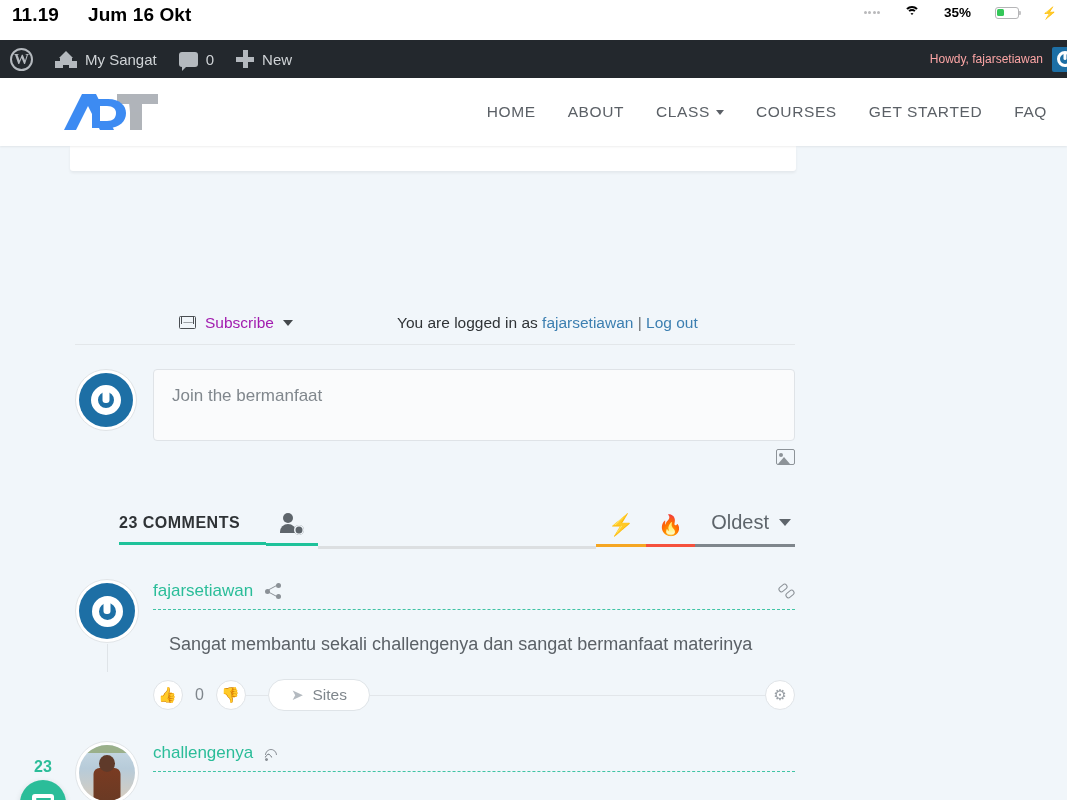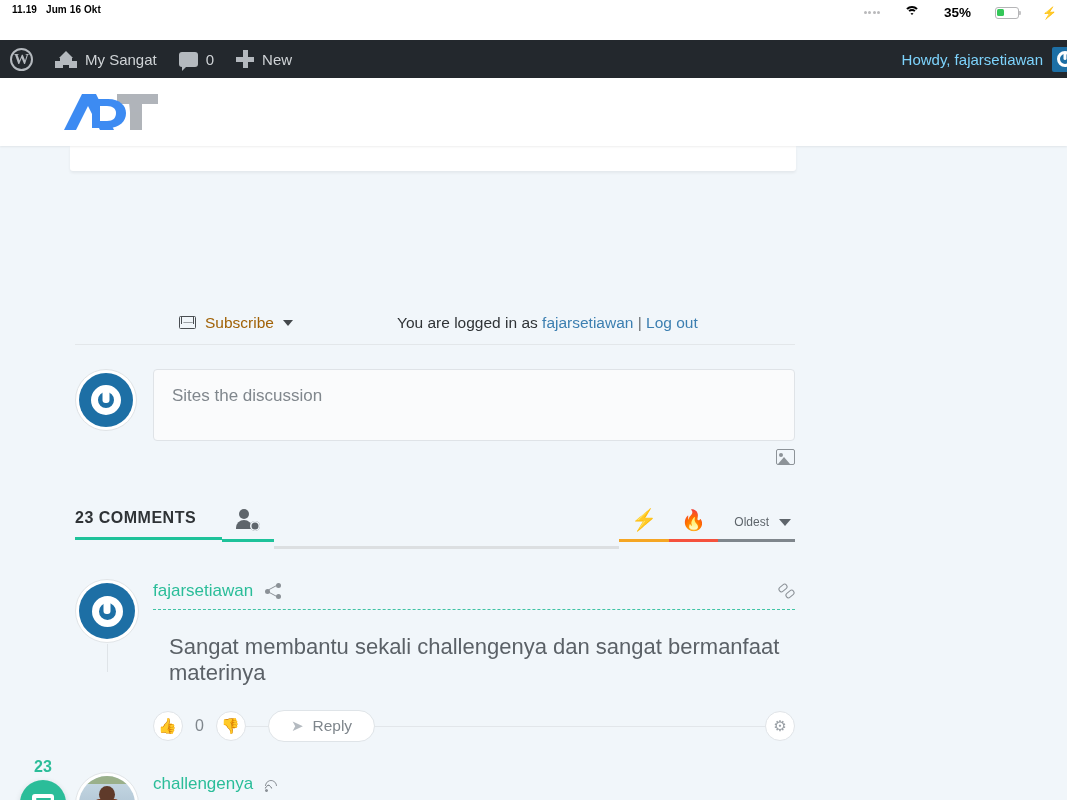--- a/index.html
+++ b/index.html
@@ -12,21 +12,21 @@
 
   
   .status-bar {
     height: 40px; width: 100%;
     background: #ffffff;
     position: relative;
     display: flex; align-items: flex-start;
     font-size: 13px; color: #000;
     padding-top: 4px;
   }
-  .sb-left { display: flex; align-items: center; gap: 9px; padding-left: 12px; font-weight: 600; font-size: 10px; letter-spacing: .1px;}
+  .sb-left { display: flex; align-items: center; gap: 29px; padding-left: 12px; font-weight: 600; font-size: 19px; letter-spacing: .1px;}
   .sb-url {
     position: absolute; left: 0; right: 0; top: 19px;
     display: flex; justify-content: center; align-items: center; gap: 5px;
     font-size: 13.5px; color: #1d1d1f;
   }
   .lock-ico { display: inline-block; width: 9px; height: 11px; position: relative; }
   .lock-ico::before {
     content: ""; position: absolute; bottom: 0; left: 0; width: 9px; height: 6.5px;
     background: #1d1d1f; border-radius: 1.5px;
   }
@@ -95,21 +95,21 @@
     width: 19px; height: 15px; background: #b4b9be; border-radius: 3px; position: relative;
   }
   .bubble-ico::after {
     content:""; position:absolute; left:3px; bottom:-4px; width:0; height:0;
     border-left: 5px solid #b4b9be; border-bottom: 5px solid transparent;
   }
   .plus-ico { position: relative; width: 18px; height: 18px; }
   .plus-ico::before { content:""; position:absolute; left:0; top:6.5px; width:18px; height:5px; background:#b4b9be; }
   .plus-ico::after  { content:""; position:absolute; left:6.5px; top:0; width:5px; height:18px; background:#b4b9be; }
   .ab-right { position: absolute; right: 0; top: 0; height: 100%; display: flex; align-items: center; gap: 9px; padding-right: 0; }
-  .ab-right .howdy { font-size: 15px; color: #7dd3fc; }
+  .ab-right .howdy { font-size: 12px; color: #fca5a5; }
   .ab-avatar {
     width: 25px; height: 25px; background: #1d6fa5; border-radius: 2px;
     display:flex; align-items:center; justify-content:center; margin-right: -10px;
   }
   .ab-avatar .ring {
     width: 16px; height: 16px; border: 3px solid #fff; border-radius: 50%; position: relative;
   }
   .ab-avatar .ring::after {
     content:""; position:absolute; left:50%; top:-2px; transform:translateX(-50%);
     width:3px; height:8px; background:#fff; border-radius:2px;
@@ -139,21 +139,21 @@
     position: absolute; left: 70px; top: 0; width: 726px; height: 25px;
     background: #fff; border-radius: 0 0 3px 3px; box-shadow: 0 2px 3px rgba(0,0,0,.06);
   }
   .container { position: absolute; left: 75px; top: 0; width: 720px; }
 
   
   .sub-row {
     margin-top: 155px; height: 44px; display: flex; align-items: center;
     border-bottom: 1px solid #e3e7ea; position: relative; font-size: 15.5px; color: #2f3336;
   }
-  .subscribe { display: flex; align-items: center; gap: 9px; padding-left: 104px; color: #a16207; }
+  .subscribe { display: flex; align-items: center; gap: 9px; padding-left: 104px; color: #a21caf; }
   .env-ico { width: 17px; height: 13px; border: 1.6px solid #4a4e52; border-radius: 1.5px; position: relative; }
   .env-ico::after {
     content:""; position:absolute; left:1px; top:0px; width:11px; height:7px;
     border-left: 1.4px solid #4a4e52; border-right: 1.4px solid #4a4e52;
     transform: rotate(0deg) skewX(0);
   }
   .env-ico::before {
     content:""; position:absolute; left:1.6px; top:1px; width:10px; height:5px;
     border-bottom: 1.5px solid #4a4e52; border-left: 1.5px solid transparent; border-right: 1.5px solid transparent;
     transform: perspective(8px) rotateX(-32deg);
@@ -191,21 +191,21 @@
   .img-ico {
     width: 19px; height: 16px; border: 1.6px solid #8d9398; border-radius: 2px; position: relative; overflow:hidden;
   }
   .img-ico::before { content:""; position:absolute; left:2px; top:2.5px; width:4px; height:4px; background:#8d9398; border-radius:50%; }
   .img-ico::after {
     content:""; position:absolute; left:1px; bottom:0; width:0; height:0;
     border-left: 6px solid transparent; border-right: 6px solid transparent; border-bottom: 7px solid #8d9398;
   }
 
   
-  .c-header { margin-top: 44px; height: 40px; display: flex; align-items: flex-start; position: relative; }
+  .c-header { margin-top: 44px; height: 40px; display: flex; align-items: center; position: relative; margin-left: 44px; }
   .c-count {
     font-size: 16px; font-weight: 700; letter-spacing: .5px; color: #2f3336;
     padding-bottom: 10px; border-bottom: 3px solid #1ec29a; padding-right: 26px;
   }
   .c-usericon {
     padding-bottom: 8px; border-bottom: 3px solid #1ec29a; padding-left: 14px; padding-right: 14px;
     display:flex; align-items:flex-end;
   }
   .user-gear { width: 24px; height: 22px; position: relative; }
   .user-gear .head { position:absolute; left:3px; top:0; width:10px; height:10px; border-radius:50%; background:#5e656b; }
@@ -213,21 +213,21 @@
   .user-gear .gear { position:absolute; right:0; bottom:0; width:10px; height:10px; border-radius:50%; background:#5e656b;
                      box-shadow: 0 0 0 1.5px #f1f6fa inset; }
   .c-rule { flex: 1; border-bottom: 3px solid #dcdfe1; height: 100%; }
   .c-sort { display: flex; align-items: flex-end; }
   .tab-ico { padding: 0 12px 9px 12px; display:flex; align-items:flex-end; justify-content:center; }
   .tab-bolt { border-bottom: 3px solid #f5a623; }
   .tab-fire { border-bottom: 3px solid #f5513d; }
   .tab-oldest { border-bottom: 3px solid #7f868c; padding: 0 4px 10px 16px; display:flex; align-items:center; gap:10px; }
   .bolt-glyph { font-size: 21px; color: #f5a623; line-height: 1; }
   .fire-glyph { font-size: 20px; color: #f5513d; line-height: 1; }
-  .oldest-txt { font-size: 12px; color: #5e656b; }
+  .oldest-txt { font-size: 20px; color: #5e656b; }
   .caret-oldest {
     width:0;height:0;border-left:6px solid transparent;border-right:6px solid transparent;border-top:7px solid #5e656b;
   }
 
   
   .comment { display: flex; gap: 14px; margin-top: 30px; position: relative; }
   .avatar-c {
     width: 64px; height: 64px; border-radius: 50%; background: #fff;
     border: 1px solid #e1e5e8; display:flex; align-items:center; justify-content:center; flex:none; position:relative;
   }
@@ -271,21 +271,21 @@
   .link-ico i {
     position: absolute; width: 10px; height: 6px; border: 1.6px solid #8b9197; border-radius: 4px;
   }
   .link-ico i:nth-child(1) { left: 0; top: 2.5px; transform: rotate(-40deg); }
   .link-ico i:nth-child(2) { right: 0; bottom: 2.5px; transform: rotate(-40deg); }
   .c-dotted { border-bottom: 1px dashed #41c4a4; margin-top: 6px; }
   .c-time { display: flex; align-items: center; gap: 7px; margin-top: 12px; color: #8b9197; font-size: 13.5px; }
   .clock-ico { width: 13px; height: 13px; border: 1.4px solid #9aa0a5; border-radius: 50%; position: relative; }
   .clock-ico::after { content:""; position:absolute; left:5px; top:2.4px; width:1.3px; height:4.4px; background:#9aa0a5; }
   .clock-ico::before { content:""; position:absolute; left:5px; top:5.6px; width:3.6px; height:1.3px; background:#9aa0a5; }
-  .c-text { margin-top: 24px; font-size: 22px; color: #5b6167; padding-left: 16px; }
+  .c-text { margin-top: 24px; font-size: 18px; color: #5b6167; padding-left: 16px; }
 
   .c-actions { display: flex; align-items: center; margin-top: 24px; }
   .vote-btn {
     width: 30px; height: 30px; border-radius: 50%; border: 1px solid #e0e4e8; background: #fff;
     display: flex; align-items: center; justify-content: center; color: #b4bac0; font-size: 15px;
   }
   .vote-count { font-size: 16px; color: #7f868c; padding: 0 12px; }
   .act-line { flex: 1; height: 1px; background: #e2e6ea; }
   .act-line.s { max-width: 22px; }
   .reply-btn {
@@ -375,20 +375,41 @@
   <div class="logo-wrap">
     <svg class="logo-svg" width="100" height="44" viewBox="0 0 100 44">
       <polygon points="55,4 96,4 96,14 80,14 80,40 68,40 68,14 55,14" fill="#b0b4b9"></polygon>
       <polygon points="2,40 20,4 32,4 14,40" fill="#3d8bf2"></polygon>
       <polygon points="20,4 34,4 52,40 38,40" fill="#3d8bf2"></polygon>
       <path d="M30,9 L46,9 C58,9 64,16 64,23 C64,31 58,38 46,38 L30,38 Z" fill="#3d8bf2"></path>
       <path d="M38,16 L45,16 C51,16 54,19 54,23 C54,28 51,31 45,31 L38,31 Z" fill="#ffffff"></path>
       <polygon points="66,4 96,4 96,14 80,14 80,22 68,22" fill="#b0b4b9" opacity="0.95"></polygon>
     </svg>
   </div>
+  <div class="nav">
+    <a href="#">
+        <span>HOME</span>
+      </a>
+    <a href="#">
+        <span>ABOUT</span>
+      </a>
+    <a href="#">
+        <span>CLASS</span>
+        <span class="caret-dn"></span>
+      </a>
+    <a href="#">
+        <span>COURSES</span>
+      </a>
+    <a href="#">
+        <span>GET STARTED</span>
+      </a>
+    <a href="#">
+        <span>FAQ</span>
+      </a>
+  </div>
 </div>
 
 <div class="page">
   <div class="top-card"></div>
 
   <div class="container">
 
     <div class="sub-row">
       <div class="subscribe">
         <span class="env-ico"></span>
@@ -403,21 +424,21 @@
       </div>
     </div>
 
     <div class="form-row">
       <div class="avatar-lg">
         <span class="gravatar">
             <span class="ring"></span>
           </span>
       </div>
       <div style="flex:1">
-        <div class="textarea">Sites the discussion</div>
+        <div class="textarea">Join the bermanfaat</div>
         <div class="img-upload-row">
           <span class="img-ico"></span>
         </div>
       </div>
     </div>
 
     <div class="c-header">
       <div class="c-count">23 COMMENTS</div>
       <div class="c-usericon">
         <span class="user-gear">
@@ -469,21 +490,21 @@
           <div class="vote-btn">
             <span>👍</span>
           </div>
           <span class="vote-count">0</span>
           <div class="vote-btn">
             <span>👎</span>
           </div>
           <span class="act-line s"></span>
           <div class="reply-btn">
             <span class="reply-arrow">➤</span>
-            <span>Reply</span>
+            <span>Sites</span>
           </div>
           <span class="act-line"></span>
           <div class="gear-btn">
             <span>⚙</span>
           </div>
         </div>
       </div>
     </div>
 
     <div class="comment">

